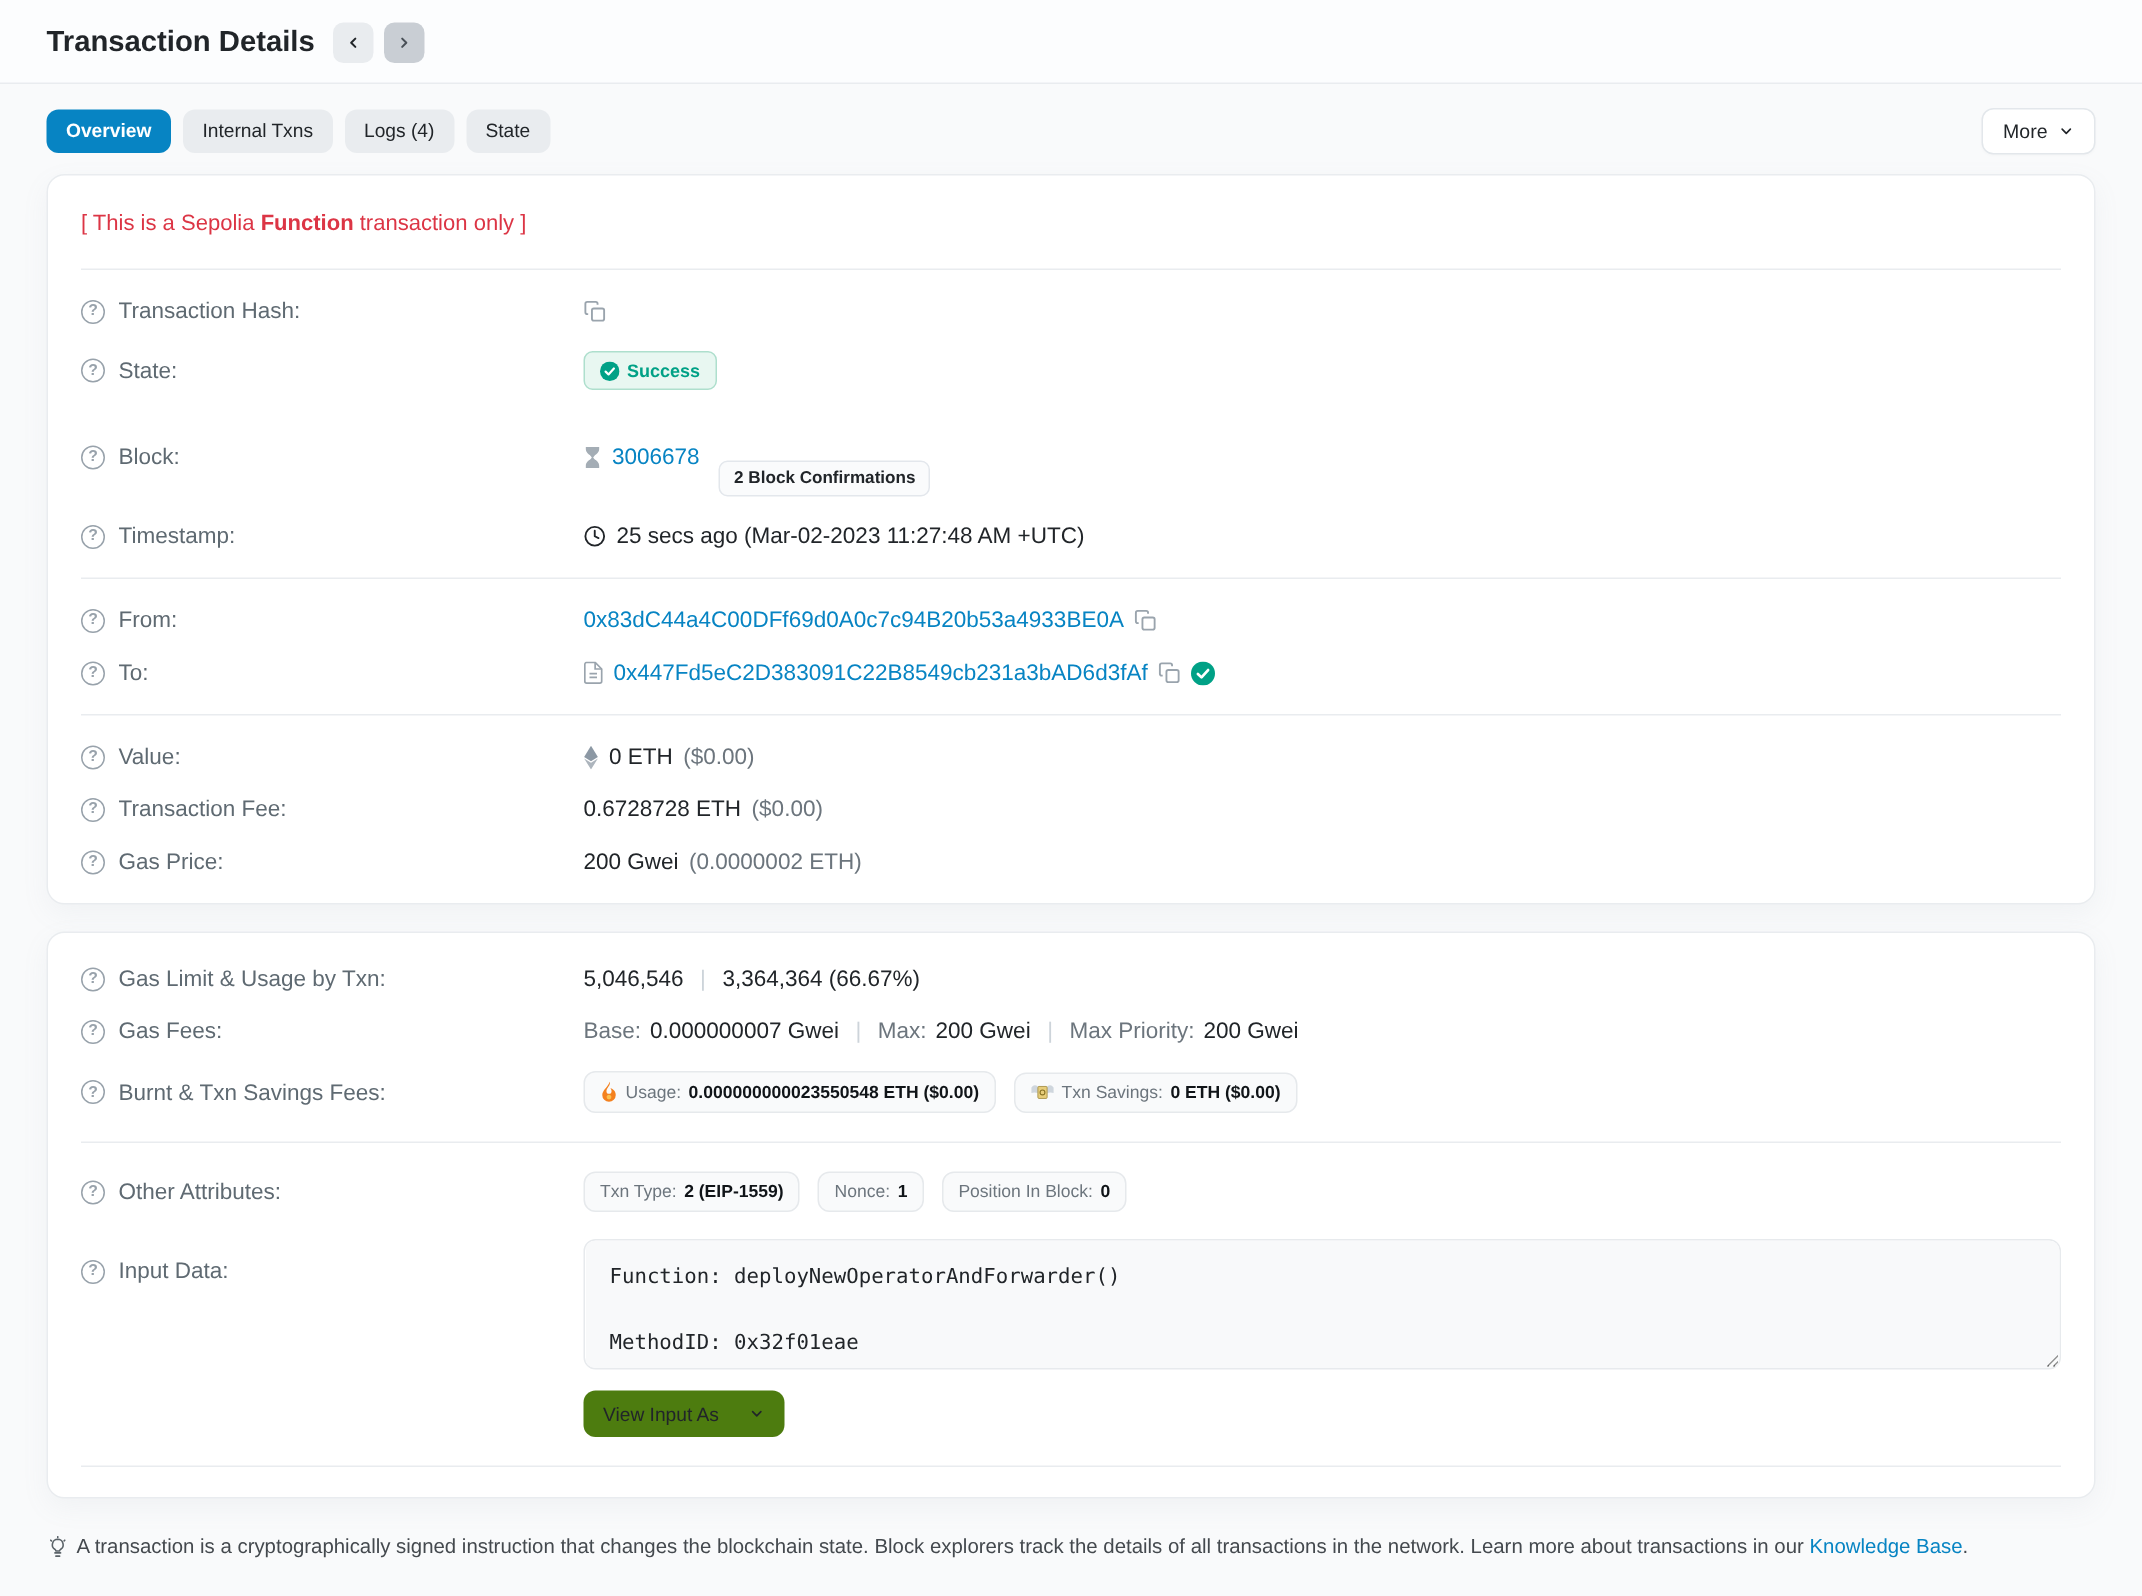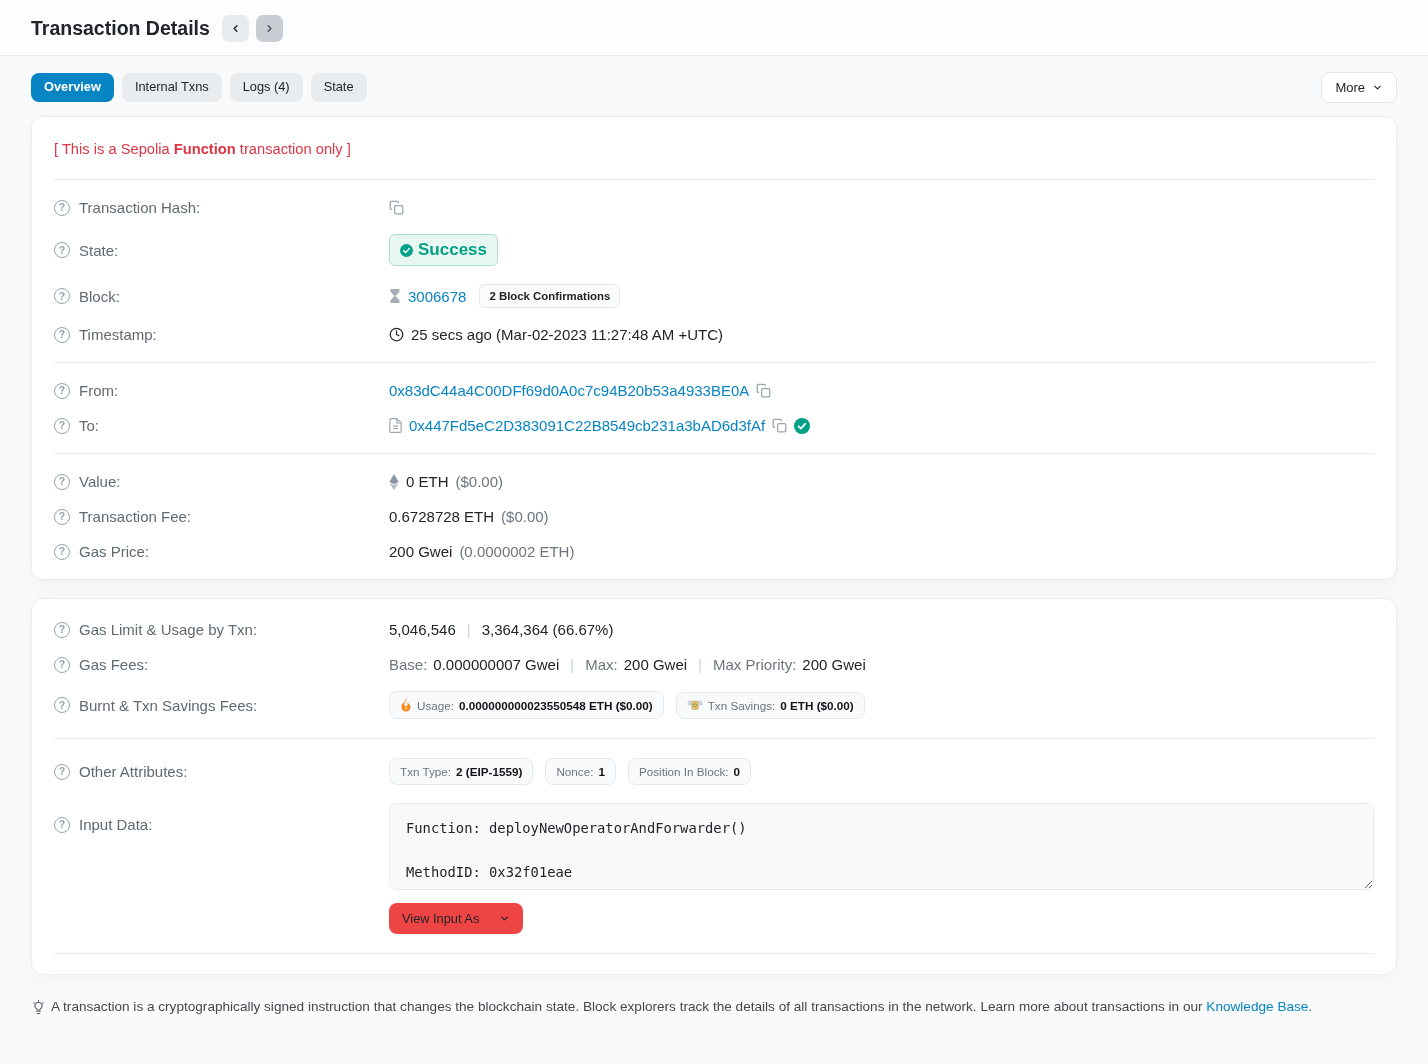--- a/index.html
+++ b/index.html
@@ -71,45 +71,46 @@
   .qicon {
     width:16px; height:16px; border:1.3px solid #98a2ab; border-radius:50%;
     color:#98a2ab; font-size:10.5px; font-weight:700; line-height:1;
     display:inline-flex; align-items:center; justify-content:center; flex-shrink:0;
   }
   .iconbtn { display:inline-flex; align-items:center; color:#9aa4ad; }
 
   .status-badge {
     display:inline-flex; align-items:center; gap:5px;
     background:#e8f7f1; border:1px solid #aedfcd; border-radius:6px;
-    padding:5px 10px; color:#00a186; font-size:17px; font-weight:700;
+    padding:5px 10px; color:#00a186; font-size:12px; font-weight:700;
   }
   .pill-badge {
     display:inline-flex; align-items:center;
     background:#fafbfc; border:1px solid #e3e7ec; border-radius:6px;
     padding:5px 9px; font-size:11.4px; font-weight:700; color:#212529;
     margin-left:6px;
+    margin-top:29px;
   }
   .fee-badge {
     display:inline-flex; align-items:center; gap:5px;
     background:#f9fafb; border:1px solid #e6e9ec; border-radius:8px;
     padding:6px 10px; font-size:11.7px; color:#6c757d;
   }
   .fee-badge b { color:#101418; font-weight:700; }
   .sep { color:#cdd4da; }
 
   .inputdata {
     width:100%; height:87px; resize:both;
     background:#f8f9fa; border:1px solid #e7eaed; border-radius:8px;
     padding:13px 16px; color:#212529;
     font-family:"DejaVu Sans Mono","Liberation Mono",monospace;
     font-size:13.8px; line-height:1.6; outline:none;
   }
   .view-input-btn {
-    margin-top:10px; background:#ef4444; border-radius:8px;
+    margin-top:10px; background:#4d7c0f; border-radius:8px;
     padding:8px 13px; font-size:12.8px; color:#212529;
     display:inline-flex; align-items:center; gap:20px;
   }
 
   .pagefooter {
     padding:6px 31px 20px; font-size:13.6px; color:#44494e;
   }
   .pagefooter svg { vertical-align:-4px; margin-right:5px; }
 </style>
 </head>

